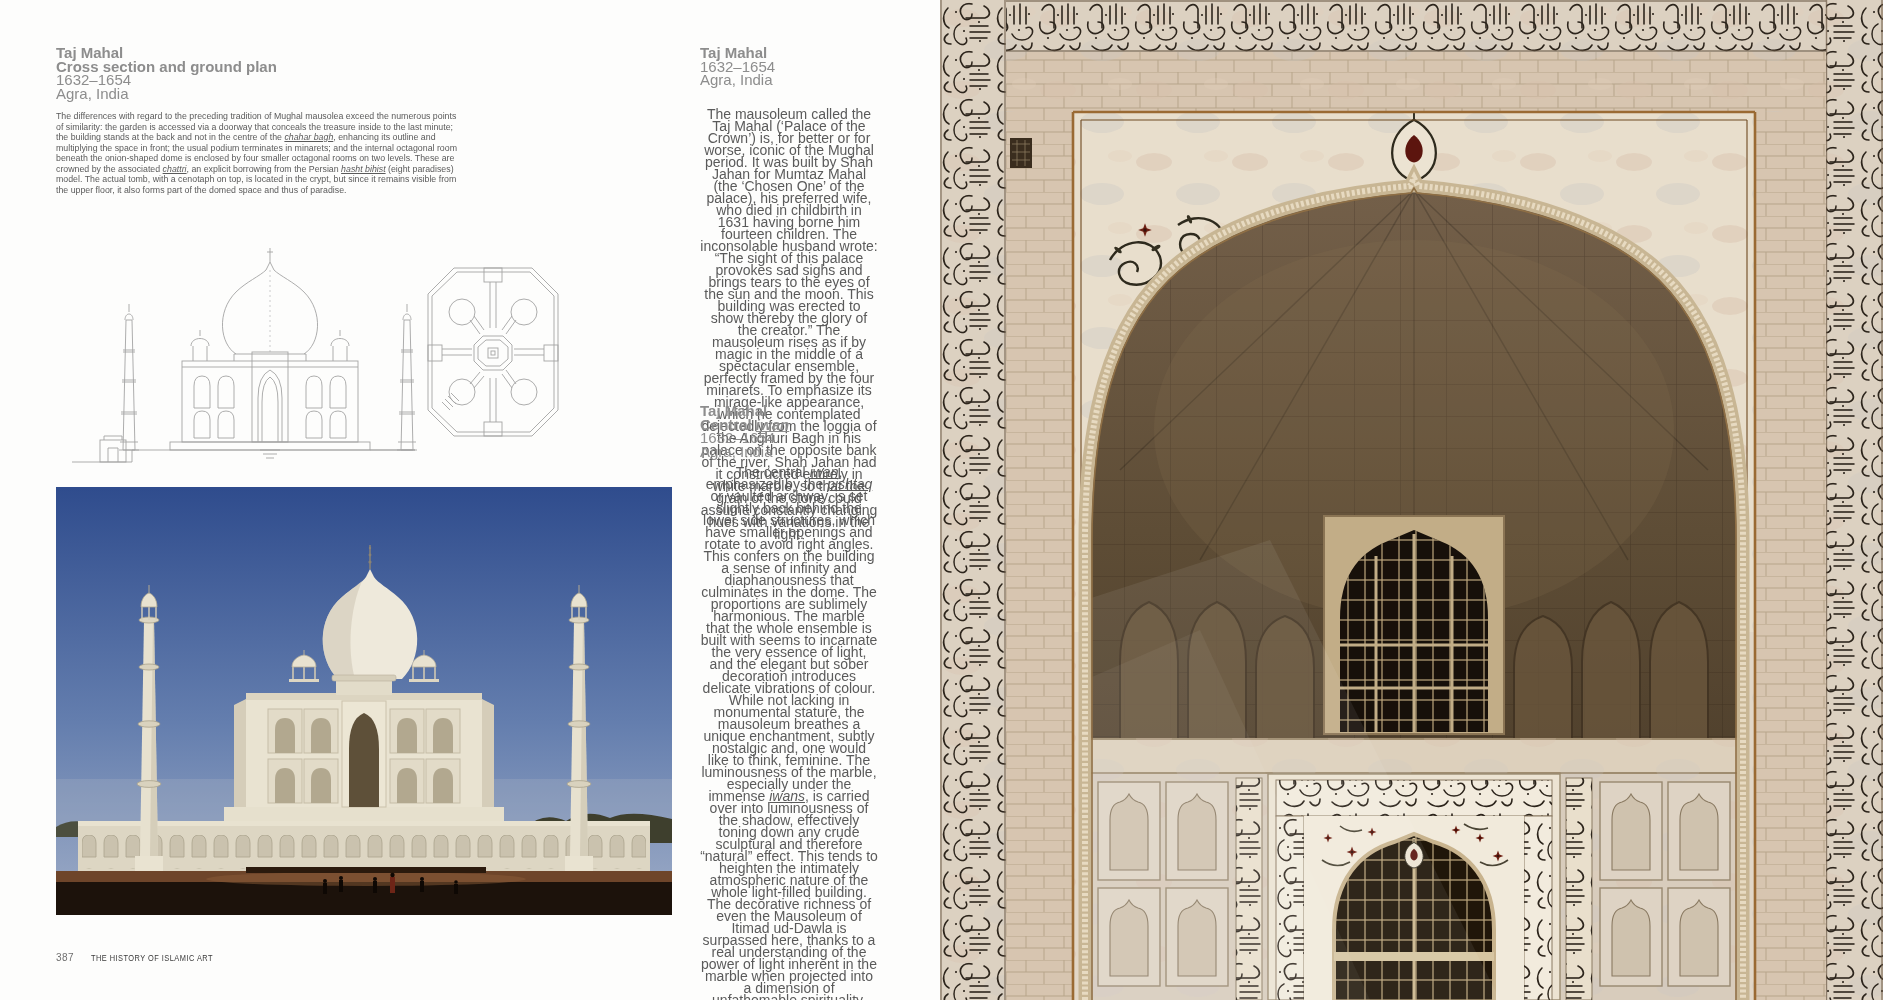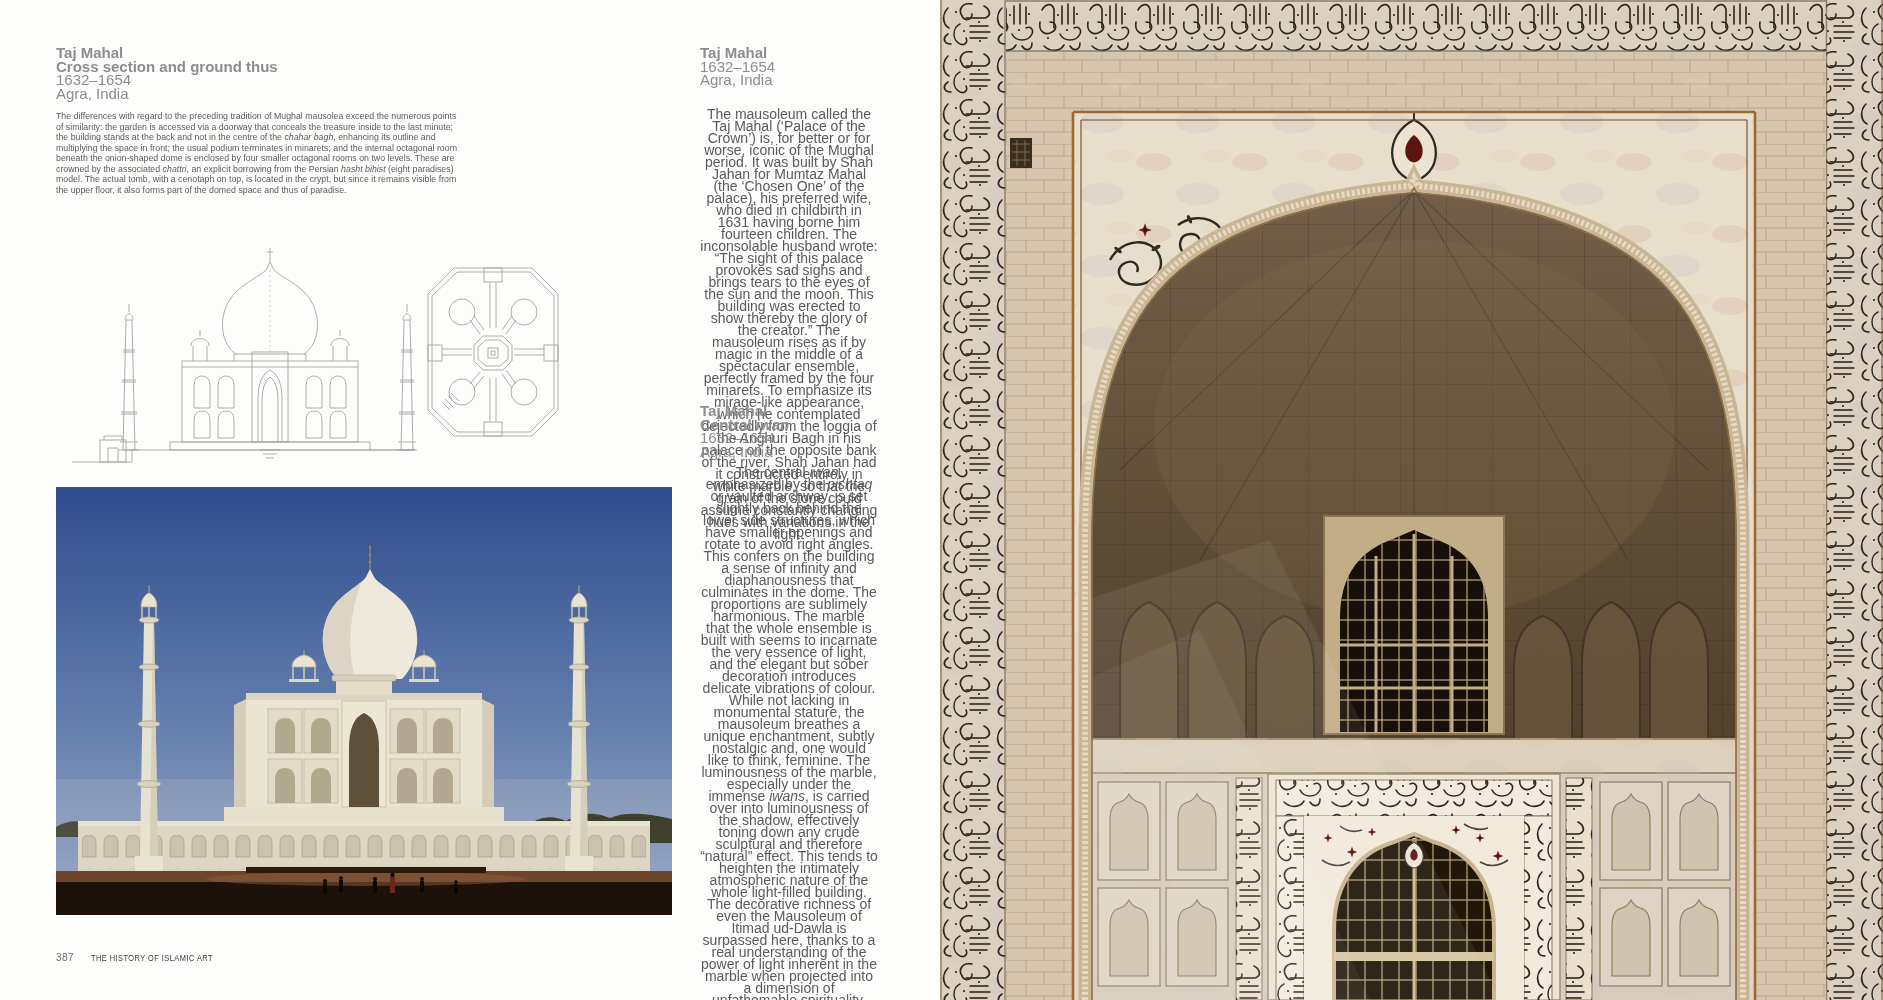--- a/index.html
+++ b/index.html
@@ -5,35 +5,35 @@
   html,body{margin:0;padding:0;}
   body{width:1883px;height:1000px;position:relative;overflow:hidden;background:#fdfdfc;
        font-family:"Liberation Sans","DejaVu Sans",sans-serif;}
   .abs{position:absolute;}
   
   .cap{color:#8d8d8d;font-size:15px;line-height:13.5px;}
   .cap .b{font-weight:bold;}
   
   .body-l{color:#5a5a5a;font-size:8.8px;line-height:10.5px;text-align:left;}
   .body-m{color:#5a5a5a;font-size:14px;line-height:12px;text-align:center;}
-  .it{font-style:italic;}
+  .it{font-style:italic;text-decoration:underline;}
   
   .folio{color:#6f6f6f;font-size:10px;letter-spacing:.5px;}
   .booktitle{color:#3a3a3a;font-size:9.5px;letter-spacing:.6px;display:inline-block;
              transform:scaleX(.78);transform-origin:left center;white-space:nowrap;}
   svg{display:block;}
 </style>
 </head>
 <body>
 
 <div class="abs" style="left:0;top:0;width:940px;height:1000px;">
 
   <div class="abs cap" style="left:56px;top:46px;width:300px;">
     <div class="b">Taj Mahal</div>
-    <div class="b">Cross section and ground thus</div>
+    <div class="b">Cross section and ground plan</div>
     <div>1632–1654</div>
     <div>Agra, India</div>
   </div>
 
   <p class="abs body-l" style="left:56px;top:111px;width:408px;margin:0;"><span>The differences with regard to the preceding tradition of Mughal mausolea exceed the numerous points of similarity: the garden is accessed via a doorway that conceals the treasure inside to the last minute; the building stands at the back and not in the centre of the </span><span class="it">chahar bagh</span><span>, enhancing its outline and multiplying the space in front; the usual podium terminates in minarets; and the internal octagonal room beneath the onion-shaped dome is enclosed by four smaller octagonal rooms on two levels. These are crowned by the associated </span><span class="it">chattri</span><span>, an explicit borrowing from the Persian </span><span class="it">hasht bihist</span><span> (eight paradises) model. The actual tomb, with a cenotaph on top, is located in the crypt, but since it remains visible from the upper floor, it also forms part of the domed space and thus of paradise.</span></p>
 
   <svg class="abs" style="left:70px;top:240px;" width="492" height="242" viewBox="0 0 492 242">
     <g stroke="#a4a4a4" stroke-width="0.9" fill="none">
 
       <path d="M2,222 H62 M62,222 V210 M62,210 H345"></path>

